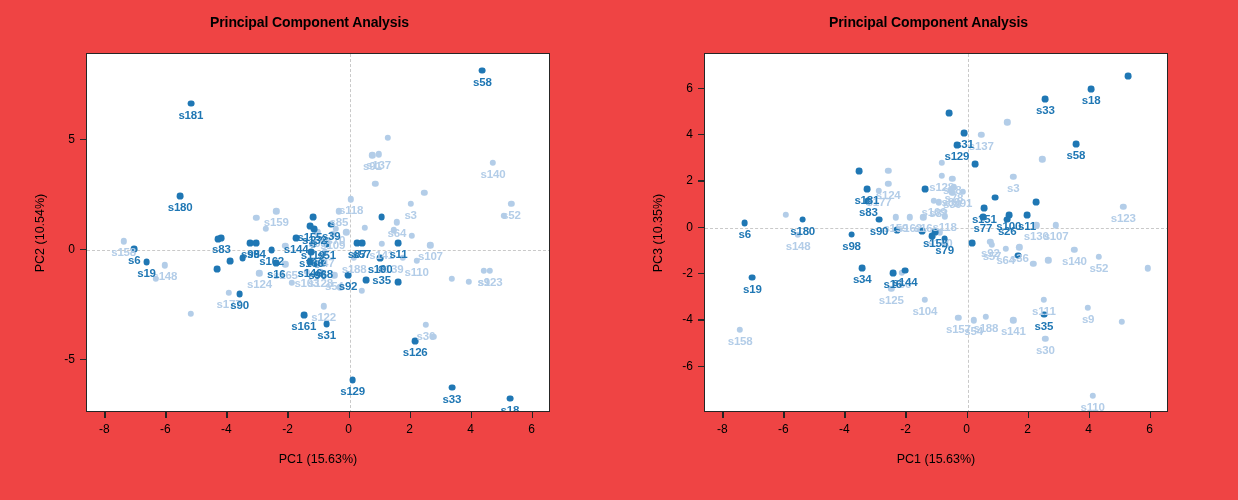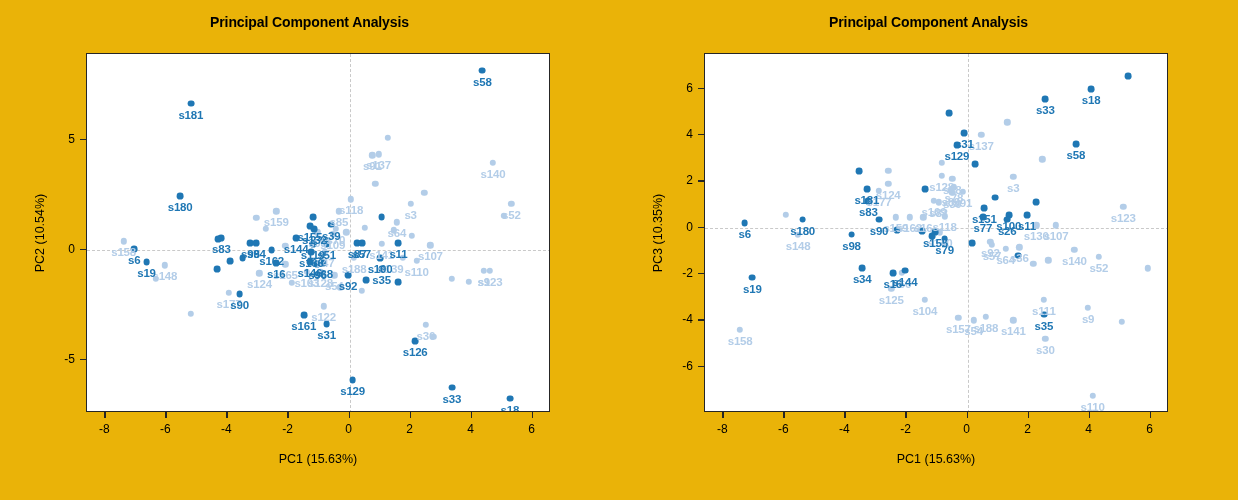--- a/index.html
+++ b/index.html
@@ -1,17 +1,17 @@
 <!DOCTYPE html>
 <html><head>
 <meta charset="utf-8">
 <style>
   html,body{margin:0;padding:0;background:#ffffff;}
   body{width:1238px;height:500px;font-family:"Liberation Sans",sans-serif;overflow:hidden;}
-  .page{position:relative;width:1238px;height:500px;background:#eab308;}
+  .page{position:relative;width:1238px;height:500px;background:#ef4444;}
   .panel{position:absolute;top:0;height:500px;width:619px;}
   .panel.left{left:0;}
   .panel.right{left:619px;}
   .chart-title{
     position:absolute;left:0;right:0;top:14px;text-align:center;
     font-size:14px;font-weight:bold;color:#000;letter-spacing:-0.1px;
   }
   .plot-frame{
     position:absolute;border:1.3px solid #262626;background:#fff;box-sizing:border-box;
   }

